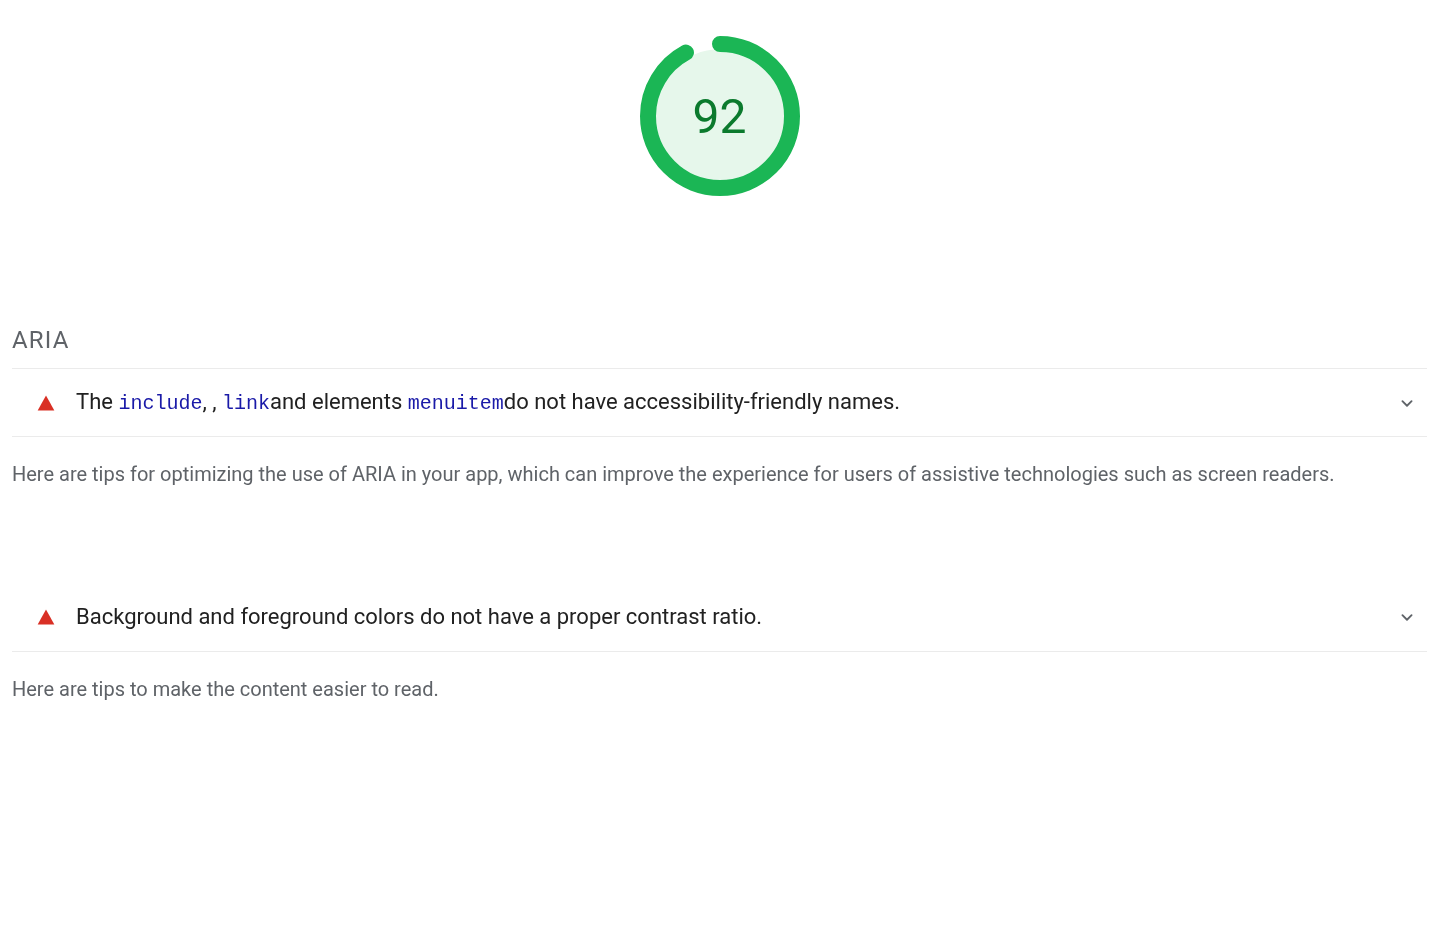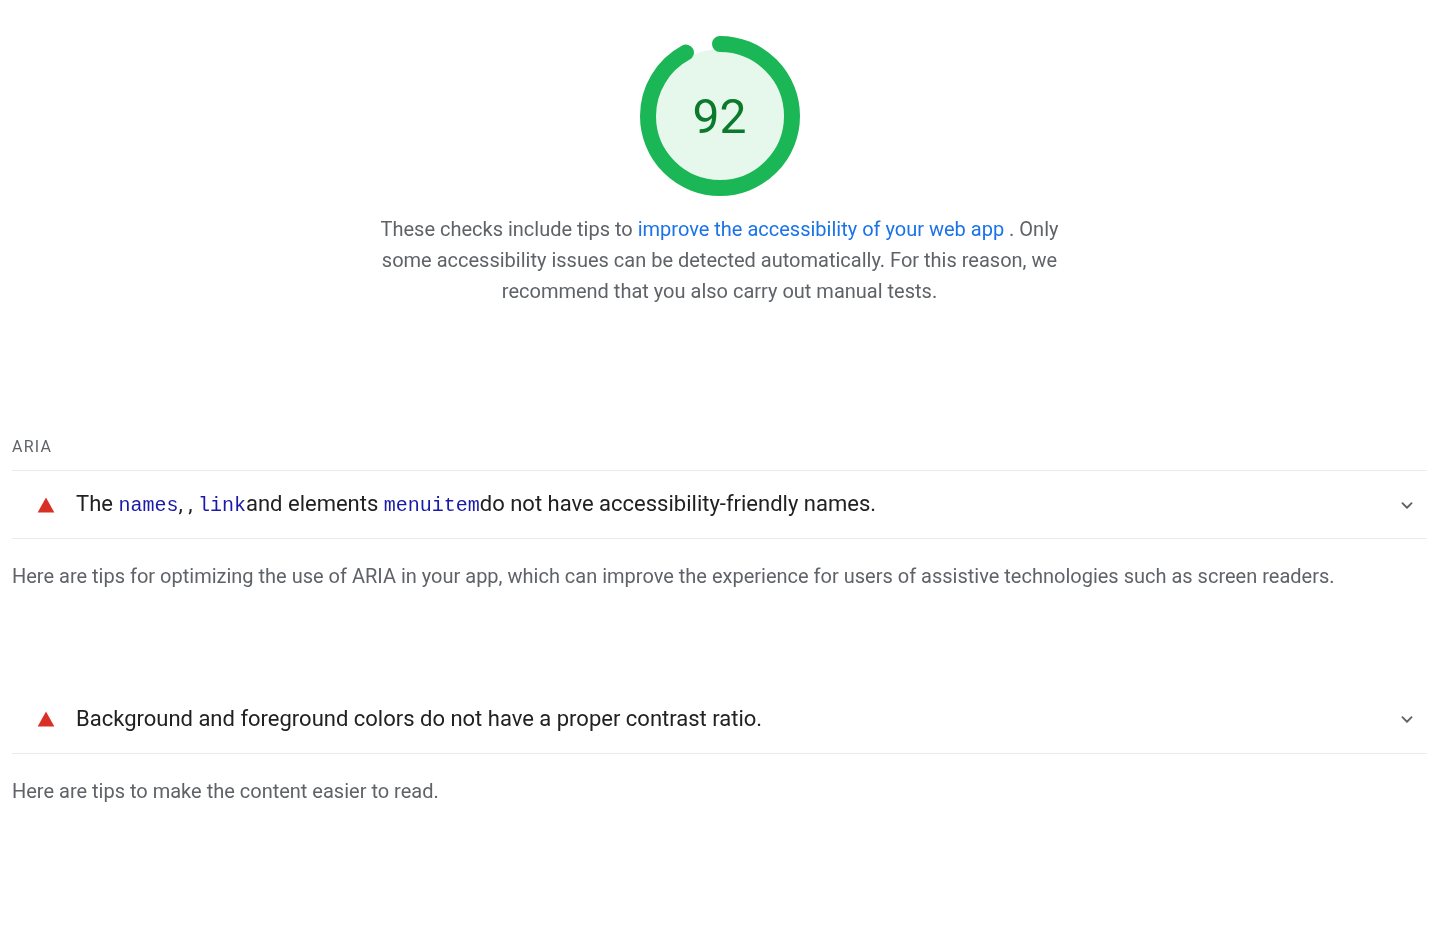--- a/index.html
+++ b/index.html
@@ -69,21 +69,21 @@
   .category-desc a {
     color: #1a73e8;
     text-decoration: none;
   }
 
   .section {
     margin-top: 90px;
   }
   .section + .section { margin-top: 95px; }
   .section-heading {
-    font-size: 16px;
+    font-size: 24px;
     letter-spacing: 1.2px;
     color: #5f6368;
     font-weight: 400;
     padding-bottom: 14px;
     border-bottom: 1px solid #ebebeb;
   }
   .audit-row {
     display: flex;
     align-items: center;
     padding: 18px 8px 18px 24px;
@@ -129,36 +129,33 @@
 
 <div class="header">
   <div class="gauge-wrap">
     <svg viewBox="0 0 120 120">
       <circle class="gauge-bg-fill" cx="60" cy="60" r="50"></circle>
       <circle class="gauge-track" cx="60" cy="60" r="54"></circle>
       <circle id="gauge-arc" class="gauge-arc" cx="60" cy="60" r="54" stroke-dasharray="339.292" stroke-dashoffset="27.143"></circle>
     </svg>
     <div class="gauge-score">92</div>
   </div>
-  <p class="category-desc">
-    <span>These checks include tips to </span><a href="#">improve the accessibility of your web app</a><span> . Only some accessibility issues can be detected automatically. For this reason, we recommend that you also carry out manual tests.</span>
-  </p>
 </div>
 
 <div class="section">
   <div class="section-heading">ARIA</div>
 
   <div class="audit-row">
     <span class="audit-icon">
       <svg viewBox="0 0 24 24">
           <path d="M12 3 L22 21 L2 21 Z" fill="#d93025"></path>
         </svg>
     </span>
     <span class="audit-title">
-      <span>The </span><code>names</code><span>, , </span><code>link</code><span>and elements </span><code>menuitem</code><span>do not have accessibility-friendly names.</span>
+      <span>The </span><code>include</code><span>, , </span><code>link</code><span>and elements </span><code>menuitem</code><span>do not have accessibility-friendly names.</span>
     </span>
     <span class="chevron">
       <svg viewBox="0 0 24 24">
           <path d="M7 10l5 5 5-5" fill="none" stroke="#5f6368" stroke-width="2" stroke-linecap="round" stroke-linejoin="round"></path>
         </svg>
     </span>
   </div>
 
   <p class="section-note">Here are tips for optimizing the use of ARIA in your app, which can improve the experience for users of assistive technologies such as screen readers.</p>
 </div>

